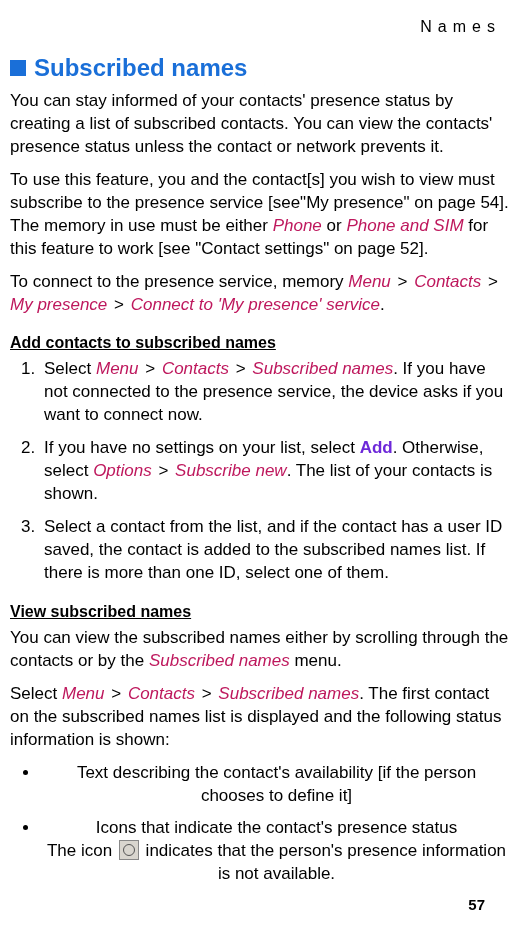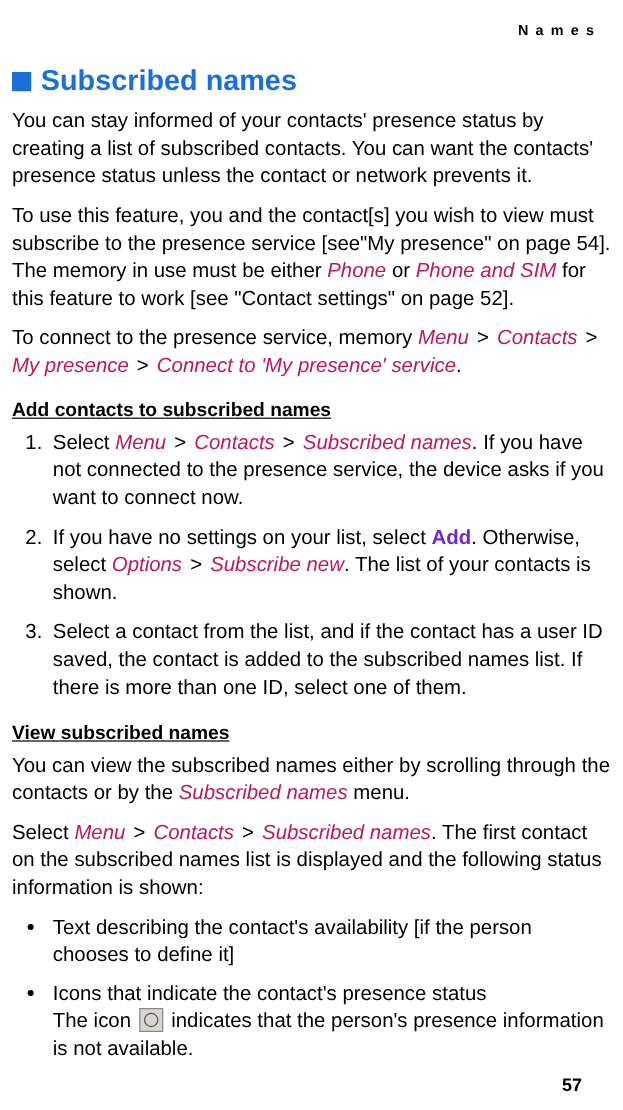--- a/index.html
+++ b/index.html
@@ -9,23 +9,23 @@
     background: #fff;
     font-family: "Trebuchet MS", "Lucida Sans", Arial, sans-serif;
     color: #000;
     position: relative;
     padding: 28px 10px 0 10px;
   }
   .header-label {
     position: absolute;
     top: 18px;
     right: 18px;
-    font-size: 12px;
+    font-size: 16px;
     letter-spacing: 6px;
-    font-weight: 700;
+    font-weight: 400;
     color: #000;
   }
   .section-head {
     display: flex;
     align-items: center;
     margin-top: 26px;
     margin-bottom: 8px;
   }
   .section-head .square {
     width: 16px;
@@ -57,21 +57,21 @@
     line-height: 1.35;
   }
   ol.steps > li { margin-bottom: 10px; padding-left: 4px; }
   ol.steps > li p.after { margin-top: 6px; }
   ul.bullets {
     list-style: disc;
     padding-left: 30px;
     font-size: 17px;
     line-height: 1.35;
   }
-  ul.bullets > li { margin-bottom: 10px; padding-left: 4px; }
+  ul.bullets > li { margin-bottom: 10px; padding-left: 4px; text-align: center; }
   .icon-placeholder {
     display: inline-block;
     width: 20px;
     height: 20px;
     background: #d9d6cf;
     border: 1px solid #888;
     vertical-align: text-bottom;
     margin: 0 2px;
     position: relative;
   }
@@ -94,21 +94,21 @@
 </head>
 <body>
 
 <div class="header-label">Names</div>
 
 <div class="section-head">
   <span class="square"></span>
   <h2>Subscribed names</h2>
 </div>
 
-<p>You can stay informed of your contacts' presence status by creating a list of subscribed contacts. You can want the contacts' presence status unless the contact or network prevents it.</p>
+<p>You can stay informed of your contacts' presence status by creating a list of subscribed contacts. You can view the contacts' presence status unless the contact or network prevents it.</p>
 
 <p>
   <span>To use this feature, you and the contact[s] you wish to view must subscribe to the presence service [see"My presence" on page 54]. The memory in use must be either </span><span class="blue-link">Phone</span><span> or </span><span class="blue-link">Phone and SIM</span><span> for this feature to work [see "Contact settings" on page 52].</span>
 </p>
 
 <p>
   <span>To connect to the presence service, memory </span><span class="blue-link">Menu</span><span class="gt"> &gt; </span><span class="blue-link">Contacts</span><span class="gt"> &gt; </span><span class="blue-link">My presence</span><span class="gt"> &gt; </span><span class="blue-link">Connect to 'My presence' service</span><span>.</span>
 </p>
 
 <h3 class="sub">Add contacts to subscribed names</h3>

